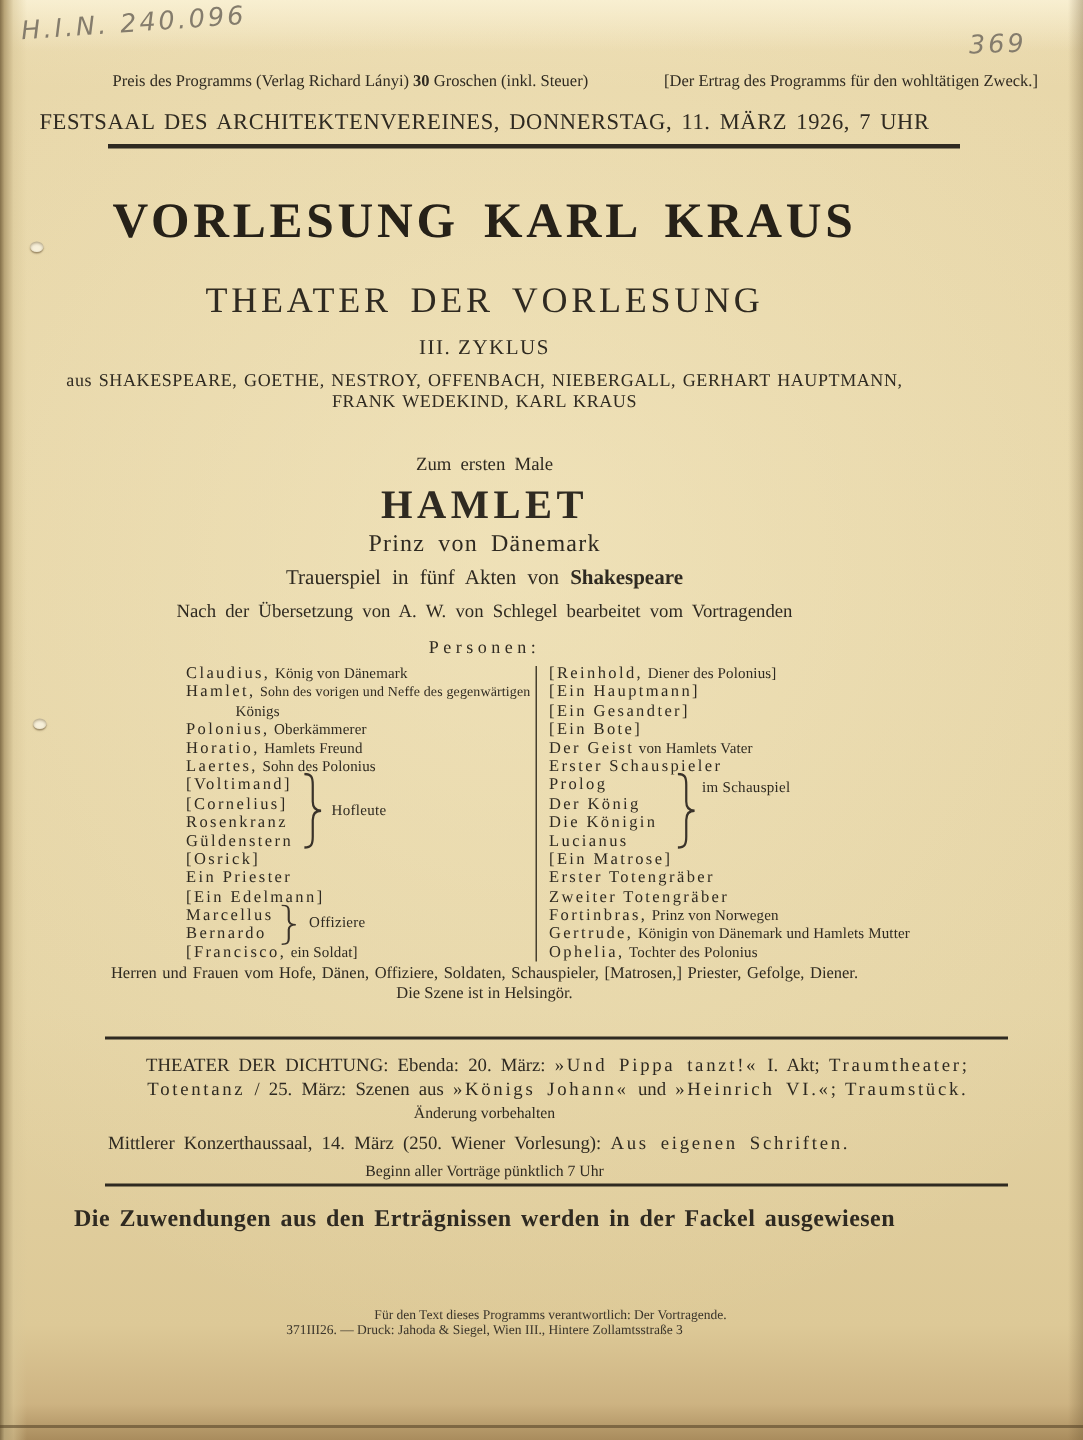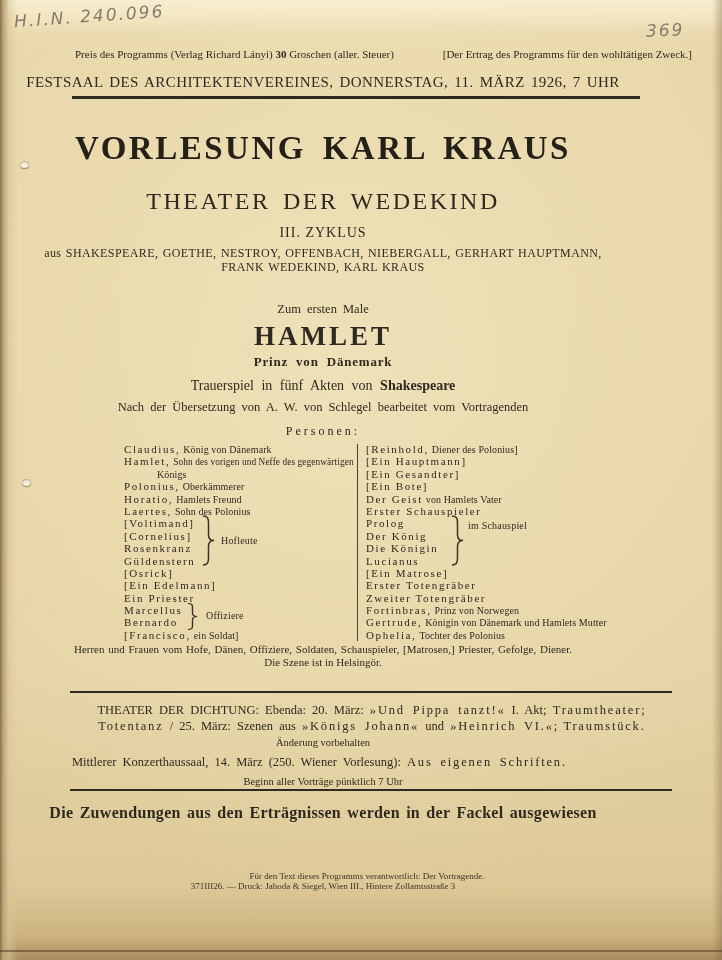--- a/index.html
+++ b/index.html
@@ -27,21 +27,21 @@
   .venue{top:74px;font-size:15px;letter-spacing:.4px;word-spacing:2px;font-weight:400;}
   .venue-rule{top:96px;left:72px;width:568px;height:3px;background:#2f2a21;}
 
   .t-main{top:130px;font-size:33px;font-weight:bold;letter-spacing:2.5px;word-spacing:6px;color:#262118;}
   .t-series{top:188px;font-size:24px;letter-spacing:2.5px;word-spacing:4px;}
   .t-cycle{top:225px;font-size:14px;letter-spacing:1px;}
   .t-auth{font-size:12px;letter-spacing:.4px;word-spacing:1px;}
 
   .p-note{top:302px;font-size:12.5px;word-spacing:3px;}
   .p-title{top:321px;font-size:27px;font-weight:bold;letter-spacing:3px;}
-  .p-sub{top:354px;font-size:13px;font-weight:bold;letter-spacing:.8px;word-spacing:4px;}
+  .p-sub{top:354px;font-size:16px;font-weight:normal;letter-spacing:.8px;word-spacing:4px;}
   .p-genre{top:378px;font-size:14px;word-spacing:4px;}
   .p-transl{top:400px;font-size:12.5px;word-spacing:3px;}
   .b{font-weight:bold;}
 
   .cast-head{top:424px;font-size:12px;letter-spacing:3px;}
   .cast{top:443px;left:124px;width:560px;height:200px;font-size:11px;}
   .col{position:absolute;top:0;}
   .col-left{left:0;width:233px;}
   .col-right{left:242px;width:318px;}
   .cdiv{position:absolute;left:233px;top:1px;height:197px;width:0;border-left:1.3px solid #47402f;}
@@ -73,29 +73,29 @@
   <div class="abs edge-left"></div>
   <div class="abs edge-right"></div>
   <div class="abs bottom-line"></div>
   <div class="abs hole" style="left:20px;top:161px;"></div>
   <div class="abs hole" style="left:22px;top:479px;"></div>
 
   <div class="abs hw" style="left:14px;top:6px;font-size:17px;letter-spacing:2px;transform:rotate(-4deg);">H.I.N. 240.096</div>
   <div class="abs hw" style="left:646px;top:20px;font-size:17px;letter-spacing:2px;transform:rotate(-2deg);">369</div>
 
   <div class="abs header-row">
-    <span><span>Preis des Programms (Verlag Richard Lányi) </span><span class="b">30</span><span> Groschen (aller. Steuer)</span></span>
+    <span><span>Preis des Programms (Verlag Richard Lányi) </span><span class="b">30</span><span> Groschen (inkl. Steuer)</span></span>
     <span>[Der Ertrag des Programms für den wohltätigen Zweck.]</span>
   </div>
 
   <div class="abs ctr venue">FESTSAAL DES ARCHITEKTENVEREINES, DONNERSTAG, 11. MÄRZ 1926, 7 UHR</div>
   <div class="abs venue-rule"></div>
 
   <div class="abs ctr t-main">VORLESUNG KARL KRAUS</div>
-  <div class="abs ctr t-series">THEATER DER WEDEKIND</div>
+  <div class="abs ctr t-series">THEATER DER VORLESUNG</div>
   <div class="abs ctr t-cycle">III. ZYKLUS</div>
   <div class="abs ctr t-auth" style="top:246px;">aus SHAKESPEARE, GOETHE, NESTROY, OFFENBACH, NIEBERGALL, GERHART HAUPTMANN,</div>
   <div class="abs ctr t-auth" style="top:260px;">FRANK WEDEKIND, KARL KRAUS</div>
 
   <div class="abs ctr p-note">Zum ersten Male</div>
   <div class="abs ctr p-title">HAMLET</div>
   <div class="abs ctr p-sub">Prinz von Dänemark</div>
   <div class="abs ctr p-genre"><span>Trauerspiel in fünf Akten von </span><span class="b">Shakespeare</span></div>
   <div class="abs ctr p-transl">Nach der Übersetzung von A. W. von Schlegel bearbeitet vom Vortragenden</div>
 
@@ -109,22 +109,22 @@
       <div class="crow tight"><span class="cname">Hamlet,</span><span class="cdesc">Sohn des vorigen und Neffe des gegenwärtigen</span></div>
       <div class="crow indent"><span class="cname"></span><span class="cdesc">Königs</span></div>
       <div class="crow"><span class="cname">Polonius,</span><span class="cdesc">Oberkämmerer</span></div>
       <div class="crow"><span class="cname">Horatio,</span><span class="cdesc">Hamlets Freund</span></div>
       <div class="crow"><span class="cname">Laertes,</span><span class="cdesc">Sohn des Polonius</span></div>
       <div class="crow"><span class="cname">[Voltimand]</span></div>
       <div class="crow"><span class="cname">[Cornelius]</span></div>
       <div class="crow"><span class="cname">Rosenkranz</span></div>
       <div class="crow"><span class="cname">Güldenstern</span></div>
       <div class="crow"><span class="cname">[Osrick]</span></div>
+      <div class="crow"><span class="cname">Ein Priester</span></div>
       <div class="crow"><span class="cname">[Ein Edelmann]</span></div>
-      <div class="crow"><span class="cname">Ein Priester</span></div>
       <div class="crow"><span class="cname">Marcellus</span></div>
       <div class="crow"><span class="cname">Bernardo</span></div>
       <div class="crow"><span class="cname">[Francisco,</span><span class="cdesc">ein Soldat]</span></div>
     </div>
 
     <div class="brace" style="left:78px;top:72px;width:13px;height:51px;">
       <svg viewBox="0 0 14 50" preserveAspectRatio="none">
           <path d="M1,1 C6,1 7,3 7,8 L7,19 C7,23 9,25 13,25 C9,25 7,27 7,31 L7,42 C7,47 6,49 1,49" fill="none" stroke="#3a332a" stroke-width="1.6"></path>
         </svg>
     </div>

